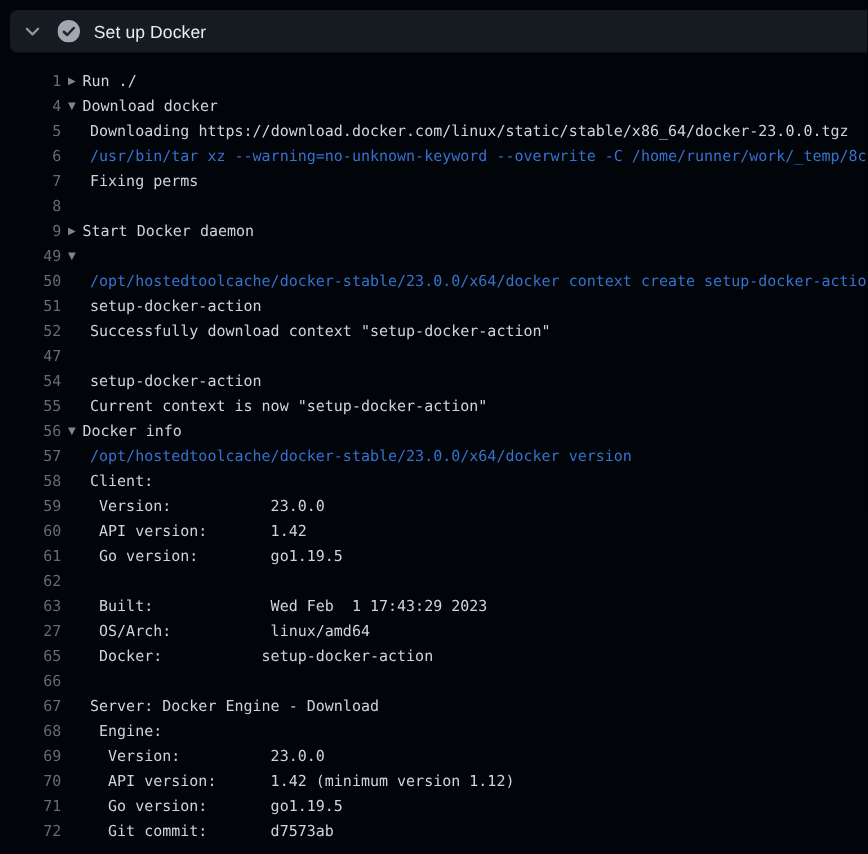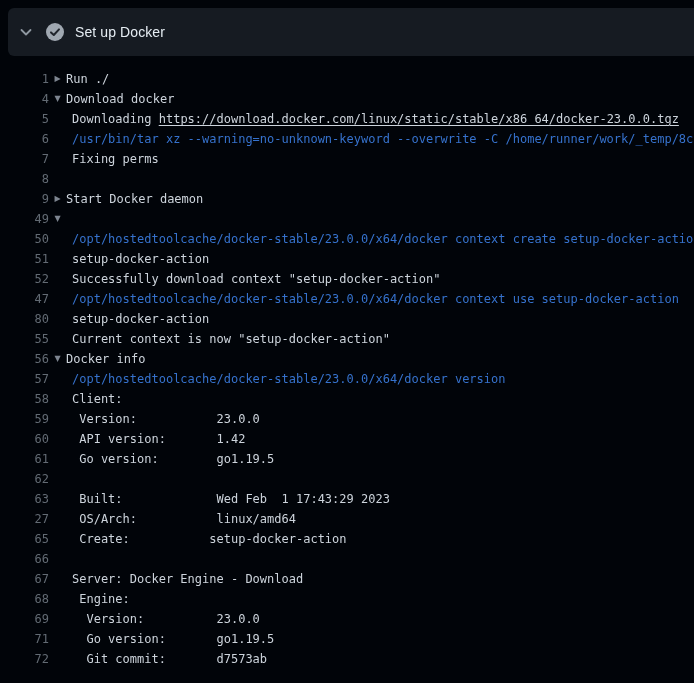--- a/index.html
+++ b/index.html
@@ -15,21 +15,21 @@
     --check-mark:#20252c;
   }
   *{margin:0;padding:0;box-sizing:border-box;}
   html,body{width:694px;height:683px;overflow:hidden;}
   body{
     background:var(--page-bg);
     font-family:"DejaVu Sans Mono","Liberation Mono",monospace;
   }
   .step-header{
     margin:8px 0 0 8px;
-    height:48px;
+    height:34px;
     background:var(--header-bg);
     border-radius:6px 0 0 6px;
     display:flex;
     align-items:center;
     padding-left:11px;
     cursor:pointer;
   }
   .chev{
     width:14px;height:14px;
     display:flex;align-items:center;justify-content:center;
@@ -77,21 +77,21 @@
     line-height:20px;
   }
   .txt{
     color:var(--text);
     white-space:pre;
     overflow:hidden;
   }
   .log-line.child .txt{margin-left:6px;}
   .log-line.group{cursor:pointer;}
   .txt .cmd{color:var(--command);}
-  .txt .lnk{text-decoration:underline;text-underline-offset:2px;cursor:pointer;}
+  .txt .lnk{text-underline-offset:2px;cursor:pointer;}
 </style>
 </head>
 <body>
 
 <div>
 
   <div class="step-header">
     <span class="chev">
       <svg width="14" height="14" viewBox="0 0 14 14" fill="none">
         <path d="M2.5 5 L7 9.5 L11.5 5" stroke="var(--chevron)" stroke-width="1.8" stroke-linecap="round" stroke-linejoin="round"></path>
@@ -111,34 +111,35 @@
       <div class="log-line group"><span class="ln">4</span><span class="tg">▼</span><span class="txt">Download docker</span></div>
       <div class="log-line child"><span class="ln">5</span><span class="tg"></span><span class="txt"><span>Downloading </span><span class="lnk">https://download.docker.com/linux/static/stable/x86_64/docker-23.0.0.tgz</span></span></div>
       <div class="log-line child"><span class="ln">6</span><span class="tg"></span><span class="txt"><span class="cmd">/usr/bin/tar xz --warning=no-unknown-keyword --overwrite -C /home/runner/work/_temp/8c91</span></span></div>
       <div class="log-line child"><span class="ln">7</span><span class="tg"></span><span class="txt">Fixing perms</span></div>
       <div class="log-line child"><span class="ln">8</span><span class="tg"></span></div>
       <div class="log-line group"><span class="ln">9</span><span class="tg">▶</span><span class="txt">Start Docker daemon</span></div>
       <div class="log-line group"><span class="ln">49</span><span class="tg">▼</span></div>
       <div class="log-line child"><span class="ln">50</span><span class="tg"></span><span class="txt"><span class="cmd">/opt/hostedtoolcache/docker-stable/23.0.0/x64/docker context create setup-docker-action</span></span></div>
       <div class="log-line child"><span class="ln">51</span><span class="tg"></span><span class="txt">setup-docker-action</span></div>
       <div class="log-line child"><span class="ln">52</span><span class="tg"></span><span class="txt">Successfully download context "setup-docker-action"</span></div>
-      <div class="log-line child"><span class="ln">47</span><span class="tg"></span><span class="txt"><span class="cmd">/opt/hostedtoolcache/docker-stable/23.0.0/x64/docker context use setup-docker-action</span></span></div>
-      <div class="log-line child"><span class="ln">80</span><span class="tg"></span><span class="txt">setup-docker-action</span></div>
+      <div class="log-line child"><span class="ln">47</span><span class="tg"></span></div>
+      <div class="log-line child"><span class="ln">54</span><span class="tg"></span><span class="txt">setup-docker-action</span></div>
       <div class="log-line child"><span class="ln">55</span><span class="tg"></span><span class="txt">Current context is now "setup-docker-action"</span></div>
       <div class="log-line group"><span class="ln">56</span><span class="tg">▼</span><span class="txt">Docker info</span></div>
       <div class="log-line child"><span class="ln">57</span><span class="tg"></span><span class="txt"><span class="cmd">/opt/hostedtoolcache/docker-stable/23.0.0/x64/docker version</span></span></div>
       <div class="log-line child"><span class="ln">58</span><span class="tg"></span><span class="txt">Client:</span></div>
       <div class="log-line child"><span class="ln">59</span><span class="tg"></span><span class="txt"> Version:           23.0.0</span></div>
       <div class="log-line child"><span class="ln">60</span><span class="tg"></span><span class="txt"> API version:       1.42</span></div>
       <div class="log-line child"><span class="ln">61</span><span class="tg"></span><span class="txt"> Go version:        go1.19.5</span></div>
       <div class="log-line child"><span class="ln">62</span><span class="tg"></span></div>
       <div class="log-line child"><span class="ln">63</span><span class="tg"></span><span class="txt"> Built:             Wed Feb  1 17:43:29 2023</span></div>
       <div class="log-line child"><span class="ln">27</span><span class="tg"></span><span class="txt"> OS/Arch:           linux/amd64</span></div>
-      <div class="log-line child"><span class="ln">65</span><span class="tg"></span><span class="txt"> Create:           setup-docker-action</span></div>
+      <div class="log-line child"><span class="ln">65</span><span class="tg"></span><span class="txt"> Docker:           setup-docker-action</span></div>
       <div class="log-line child"><span class="ln">66</span><span class="tg"></span><span class="txt"></span></div>
       <div class="log-line child"><span class="ln">67</span><span class="tg"></span><span class="txt">Server: Docker Engine - Download</span></div>
       <div class="log-line child"><span class="ln">68</span><span class="tg"></span><span class="txt"> Engine:</span></div>
       <div class="log-line child"><span class="ln">69</span><span class="tg"></span><span class="txt">  Version:          23.0.0</span></div>
+      <div class="log-line child"><span class="ln">70</span><span class="tg"></span><span class="txt">  API version:      1.42 (minimum version 1.12)</span></div>
       <div class="log-line child"><span class="ln">71</span><span class="tg"></span><span class="txt">  Go version:       go1.19.5</span></div>
       <div class="log-line child"><span class="ln">72</span><span class="tg"></span><span class="txt">  Git commit:       d7573ab</span></div>
     </div>
 
 </div>
 
 </body></html>

